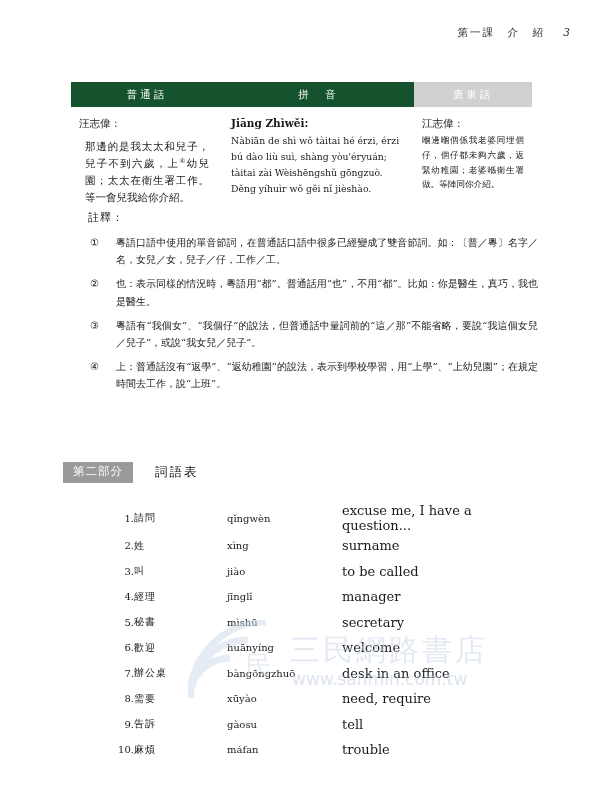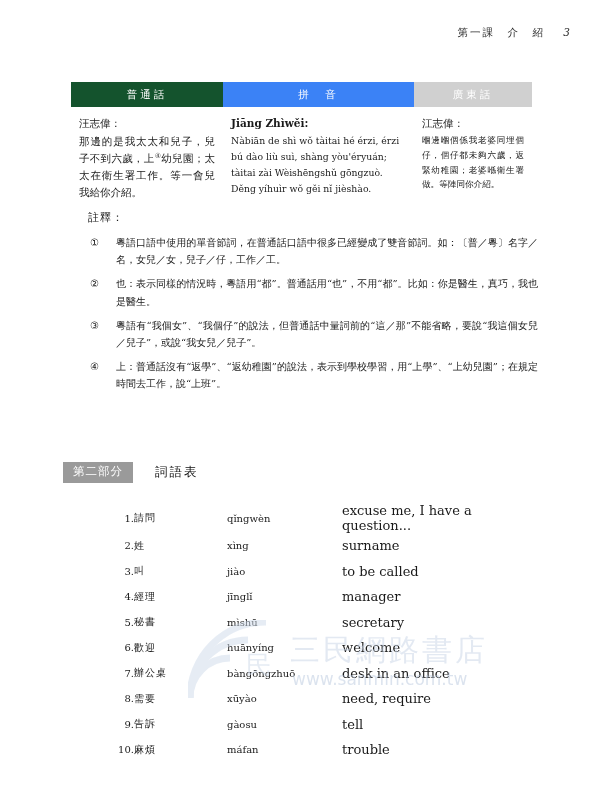--- a/index.html
+++ b/index.html
@@ -41,21 +41,21 @@
   .dialogue-table th {
     height: 23px;
     font-size: 10.5px;
     font-weight: normal;
     letter-spacing: 3px;
     color: #ffffff;
     text-align: center;
     vertical-align: middle;
   }
   .th-a { background: #14532d; }
-  .th-b { background: #3b82f6; }
+  .th-b { background: #14532d; }
   .th-c { background: #d0d0d0; }
 
   .dialogue-table td {
     vertical-align: top;
     padding: 8px 8px 14px 8px;
     background: #ffffff;
   }
   .col-hans { width: 152px; }
   .col-pinyin { width: 191px; }
   .col-yue { width: 118px; }
@@ -64,21 +64,21 @@
     font-size: 10.5px;
     line-height: 1.62;
     margin: 0 0 1px 0;
   }
   .spk-pinyin {
     font-weight: bold;
   }
   .body-hans {
     font-size: 10.5px;
     line-height: 1.62;
-    margin: 0;
+    margin: 6px;
     text-align: justify;
   }
   .body-pinyin {
     font-size: 9.3px;
     line-height: 1.72;
     margin: 0;
   }
   .body-yue {
     font-size: 8.6px;
     line-height: 1.72;

